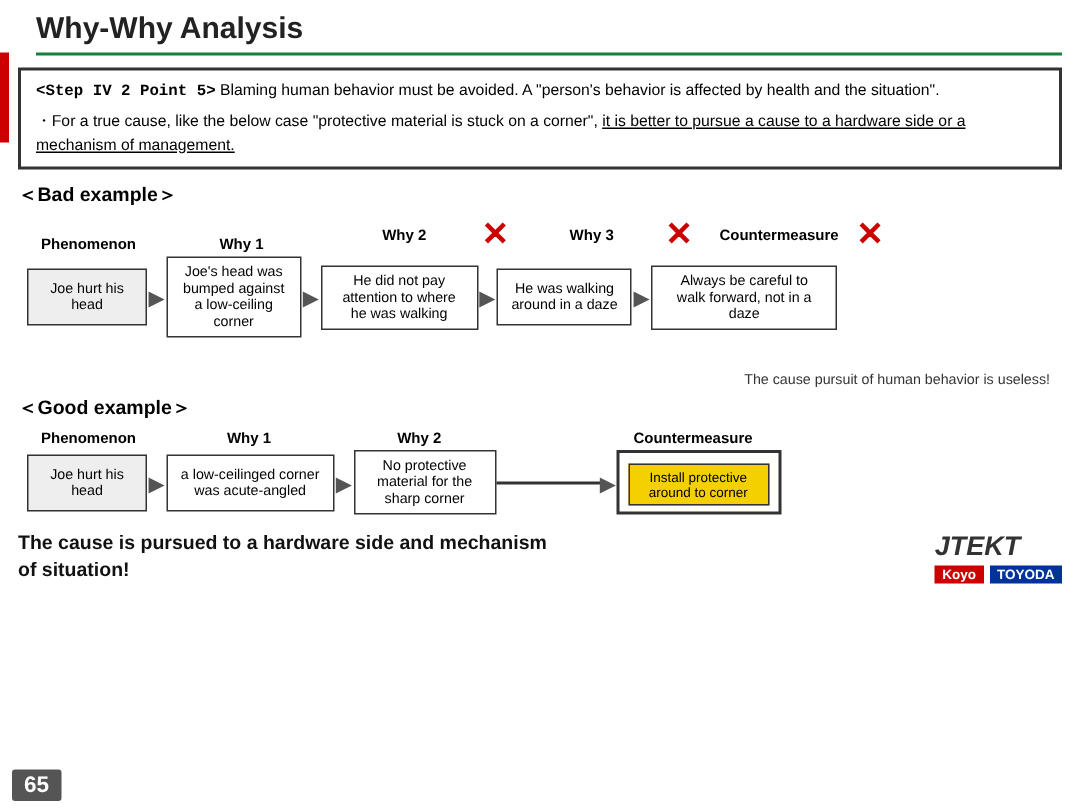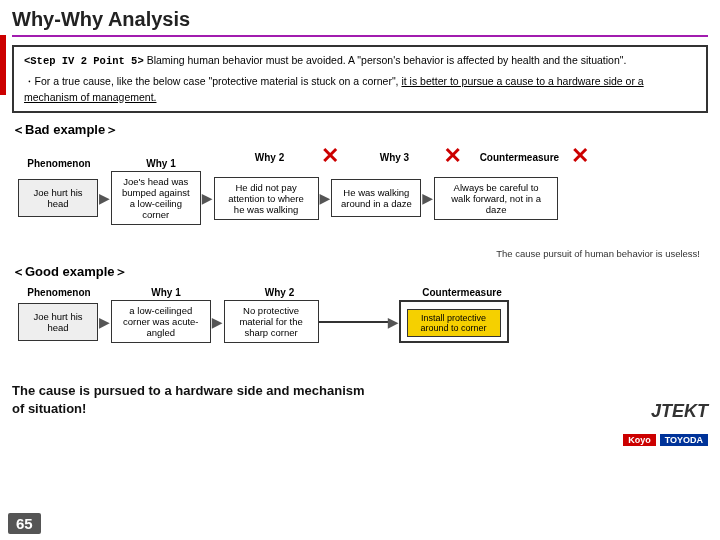--- a/index.html
+++ b/index.html
@@ -16,22 +16,23 @@
       width: 720px;
       height: 540px;
       padding: 8px 12px;
       position: relative;
     }
     .page-title {
       font-size: 20px;
       font-weight: bold;
       color: #222;
       margin-bottom: 8px;
-      border-bottom: 2px solid #a21caf;
+      border-bottom: 2px solid #15803d;
       padding-bottom: 4px;
+      margin-left: 12px;
     }
     .info-box {
       border: 2px solid #333;
       padding: 6px 10px;
       margin-bottom: 8px;
       font-size: 10.5px;
       line-height: 1.5;
     }
     .info-box .step-label {
       font-family: 'Courier New', monospace;
@@ -105,24 +106,23 @@
     }
     .bottom-text {
       font-size: 13px;
       font-weight: bold;
       color: #111;
       line-height: 1.4;
     }
     .logo-area {
       display: flex;
       flex-direction: column;
-      align-items: flex-end;
-      gap: 12px;
+      align-items: flex-start;
+      gap: 2px;
       margin-left: auto;
-      margin-top: 48px;
     }
     .jtekt-logo {
       font-size: 18px;
       font-weight: bold;
       font-style: italic;
       color: #333;
     }
     .logo-brands {
       display: flex;
       gap: 4px;
@@ -256,21 +256,21 @@
     <div style="width:110px; font-weight:bold; font-size:10px; text-align:center;">Countermeasure</div>
   </div>
 
   <div style="display:flex; align-items:center; gap:0; margin-left:6px;">
     <div class="flow-box phenomenon-box">
       <span>Joe hurt his head</span>
     </div>
     <div class="arrow-block" style="padding-top:0;">
       <span style="font-size:14px; color:#555;">▶</span>
     </div>
-    <div class="flow-box" style="width:100px;">
+    <div class="flow-box" style="width:112px;">
       <span>a low-ceilinged corner was acute-angled</span>
     </div>
     <div class="arrow-block" style="padding-top:0;">
       <span style="font-size:14px; color:#555;">▶</span>
     </div>
     <div class="flow-box" style="width:95px;">
       <span>No protective material for the sharp corner</span>
     </div>
 
     <div style="display:flex; align-items:center; width:80px; padding-top:0;">

